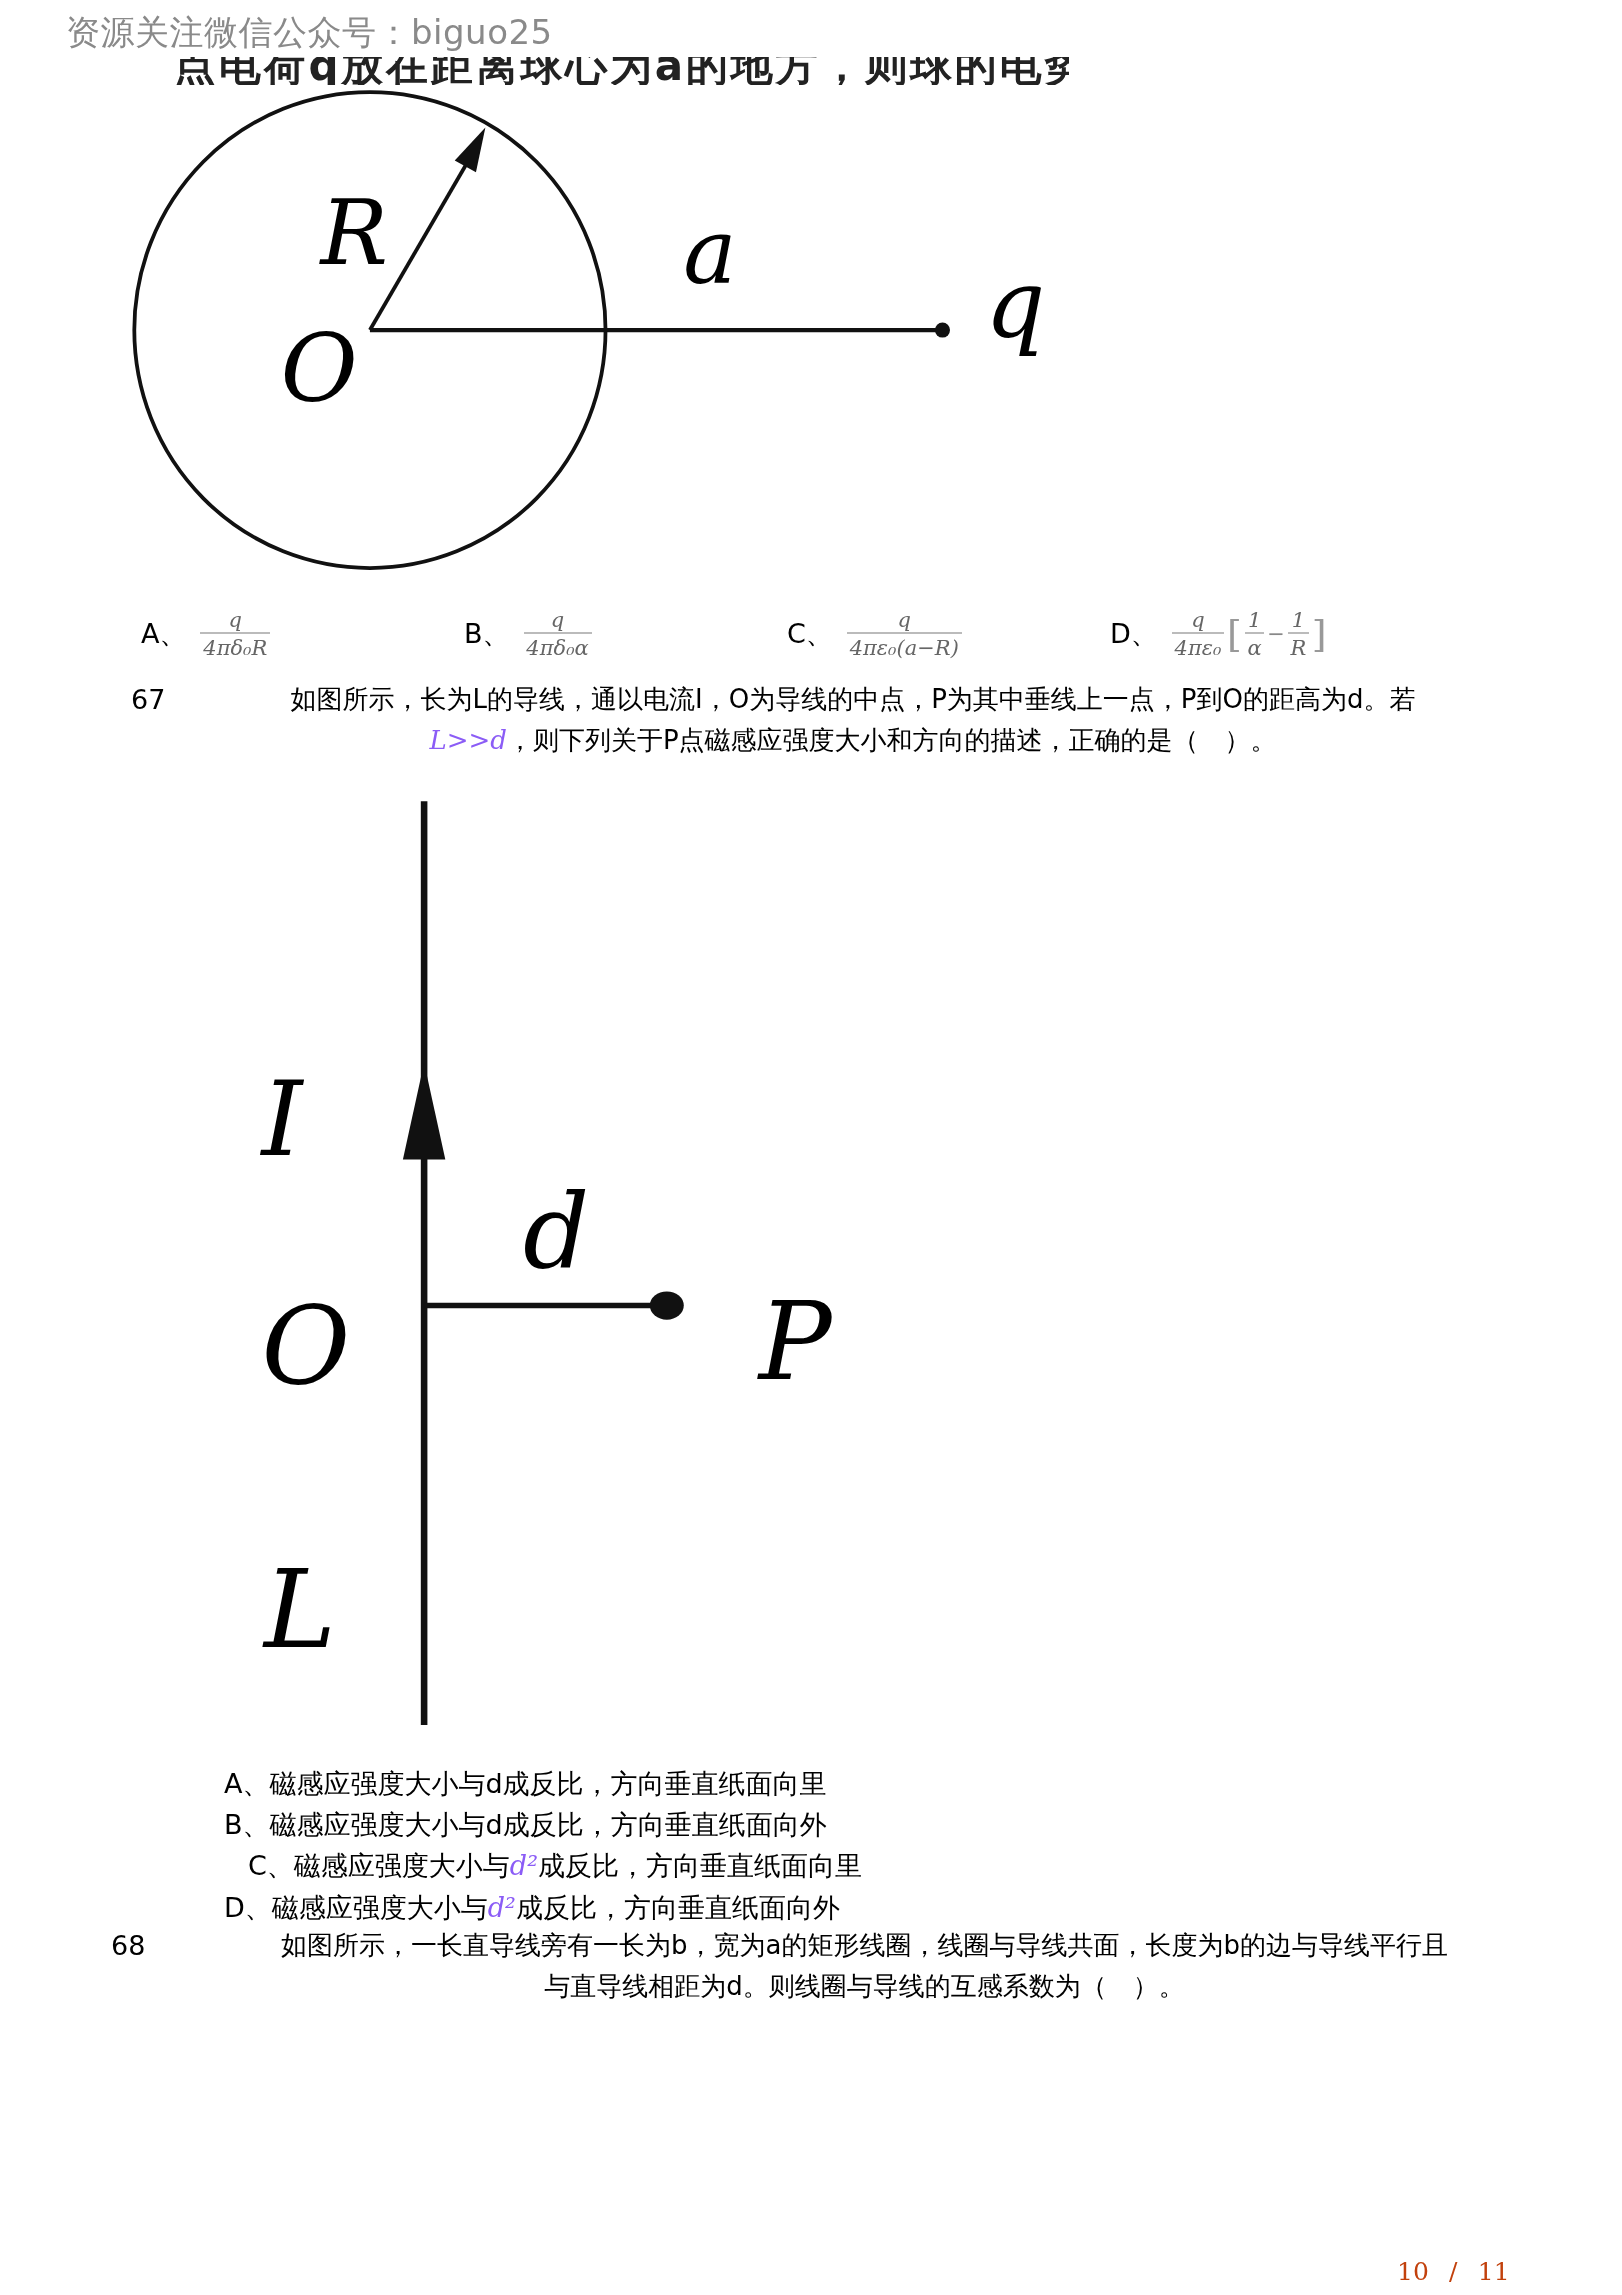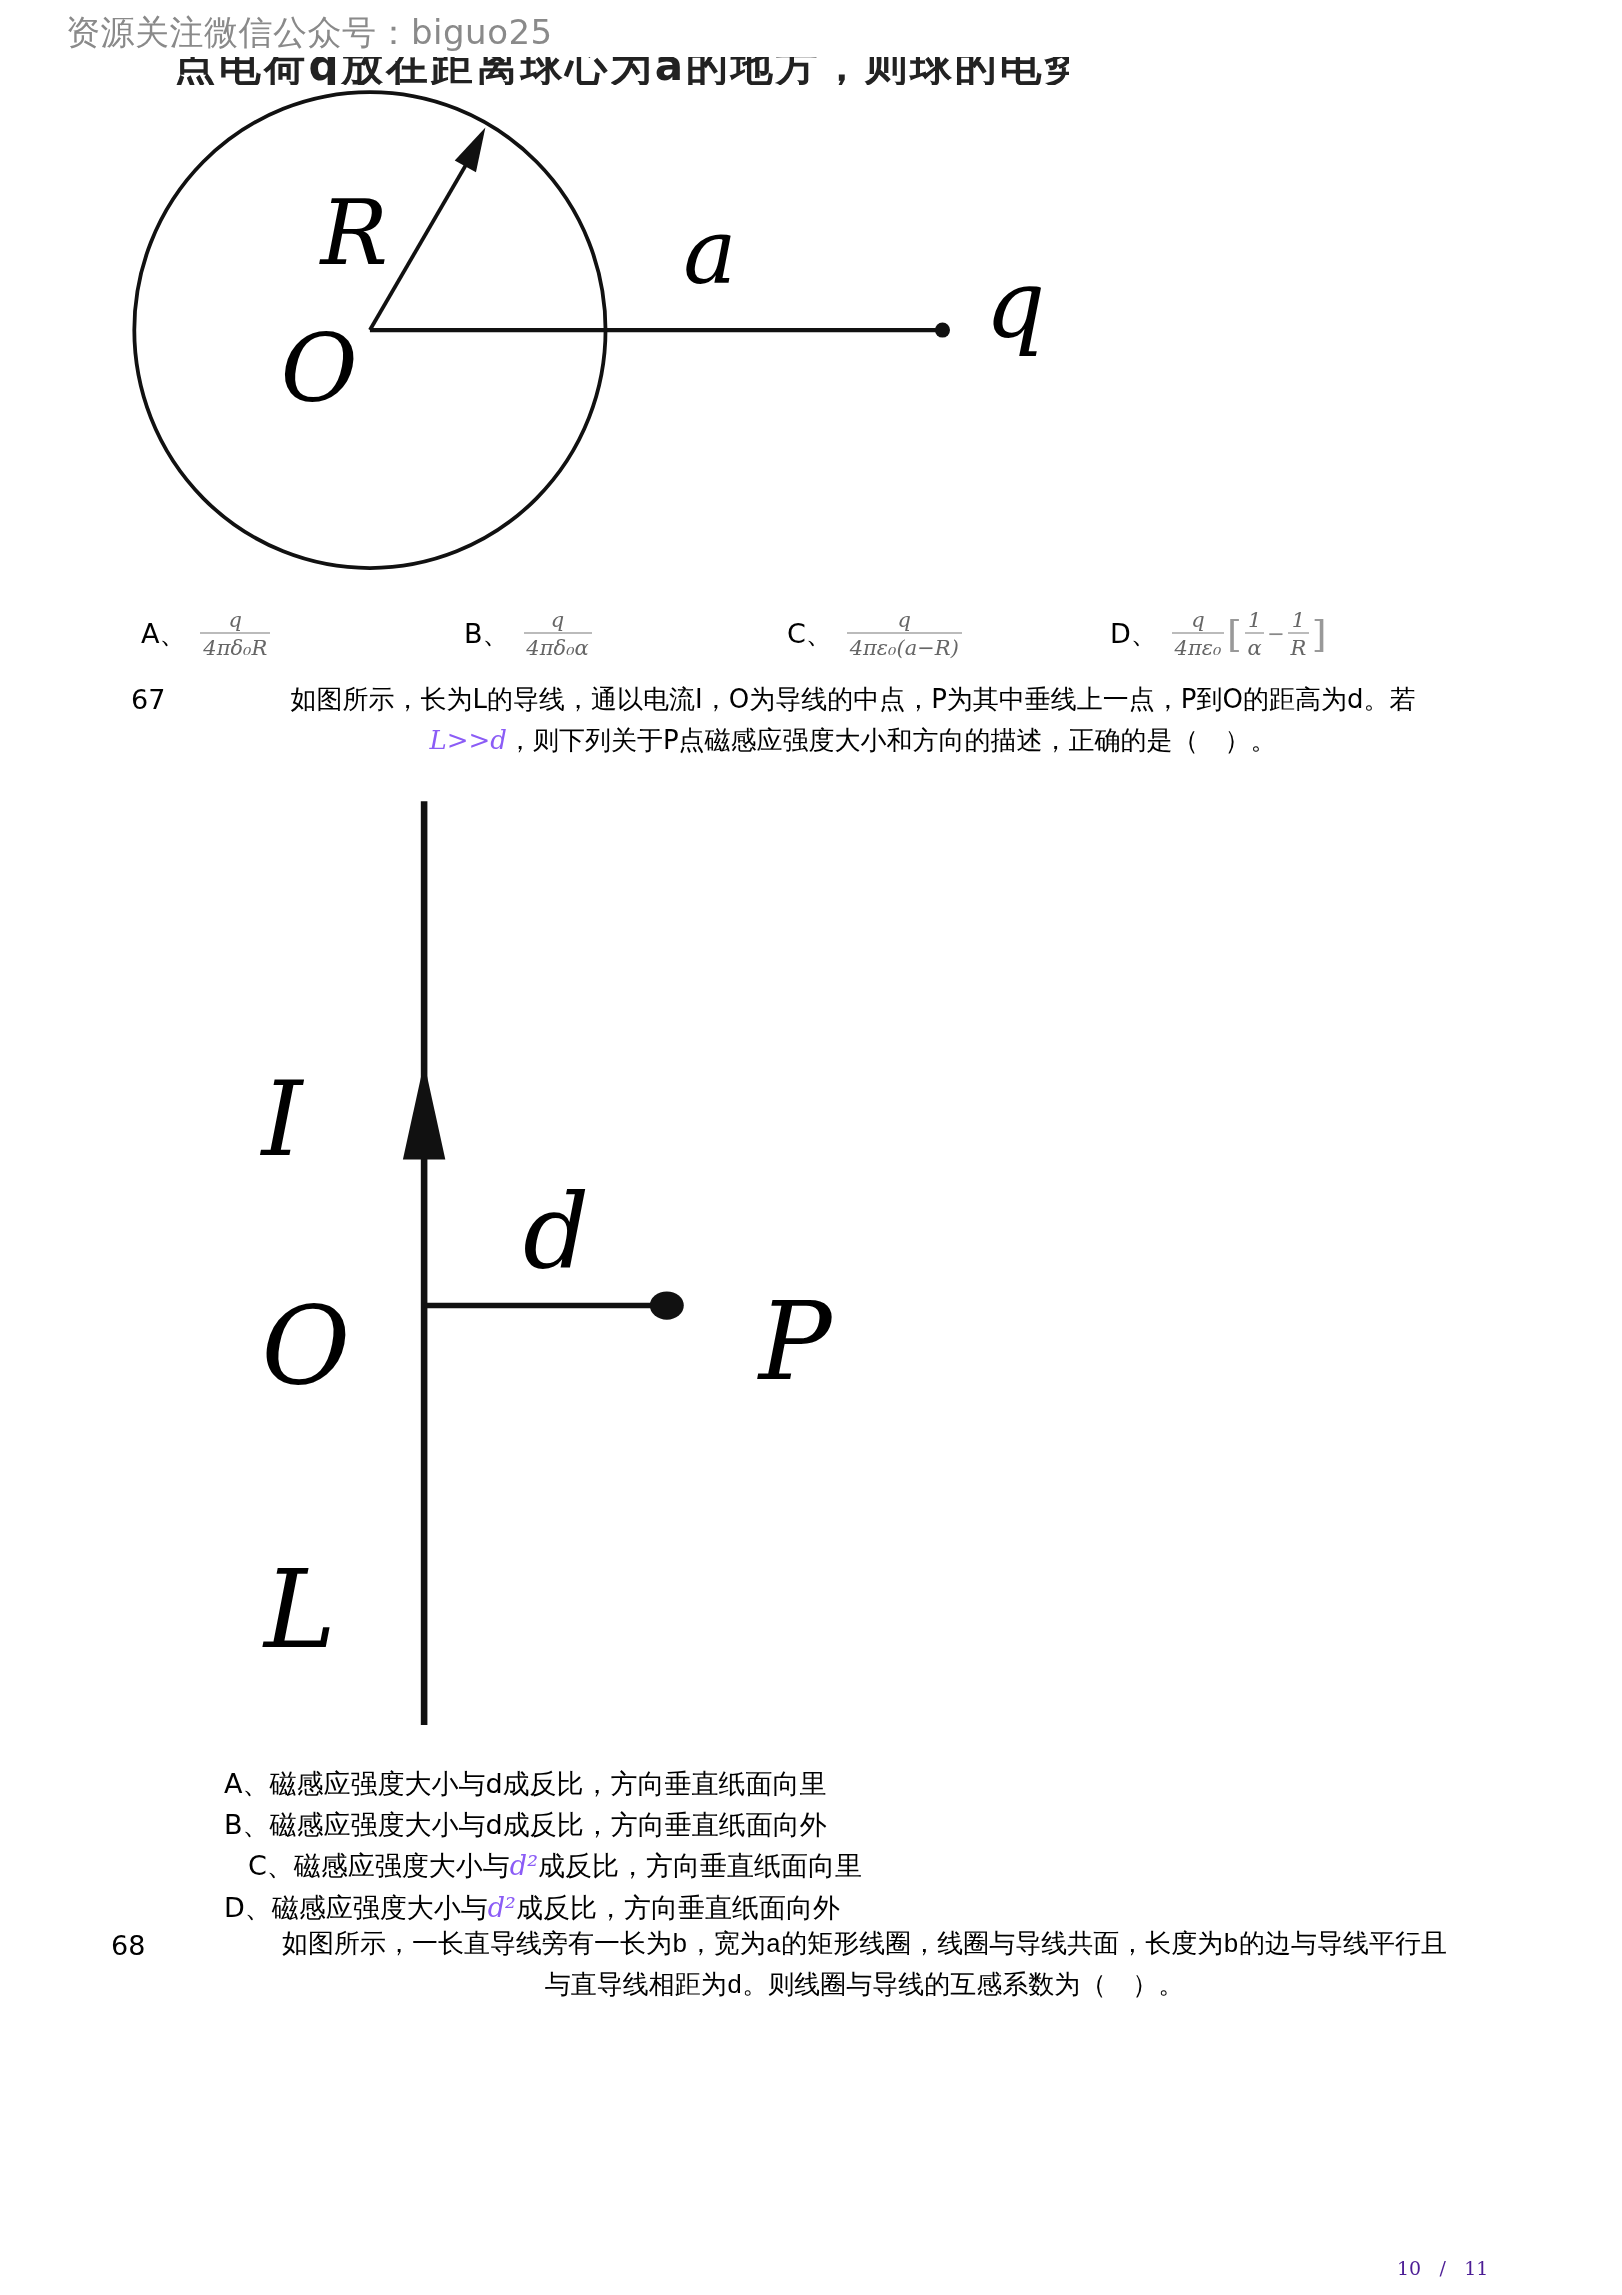--- a/index.html
+++ b/index.html
@@ -15,21 +15,21 @@
   .opt .letter { margin-right:14px; }
   .frac { display:inline-flex; flex-direction:column; align-items:center; font-family:"DejaVu Serif","Liberation Serif",serif; font-style:italic; color:#666; font-size:21px; line-height:1.15; }
   .frac .num { padding:0 2.8px; }
   .frac .den { border-top:2.4px solid #bbb; padding:1.9px 2.8px 0; }
   .bracket { font-family:"DejaVu Serif","Liberation Serif",serif; color:#999; font-size:38px; margin:0 2.8px; }
   .minus { color:#888; font-size:21px; margin:0 2.8px; }
   .qnum { font-size:27px; }
   .qtext { font-size:26px; line-height:41px;text-align:center; }
   .math { font-family:"DejaVu Serif","Liberation Serif",serif; font-style:italic; color:#8b5cf6; }
   .choice { font-size:27px; line-height:41px; }
-  .pagenum { font-family:"DejaVu Serif","Liberation Serif",serif; font-size:19px; color:#4c1d95; }
+  .pagenum { font-family:"DejaVu Serif","Liberation Serif",serif; font-size:25px; color:#c2410c; }
 </style>
 </head>
 <body>
 
 <div class="abs watermark">资源关注微信公众号：biguo25</div>
 <div class="abs cropline">
     <span>点电荷q放在距离球心为a的地方，则球的电势为</span>
   </div>
 
 <svg class="diag" width="1622" height="613" viewBox="0 0 3442 1300">
@@ -101,21 +101,21 @@
   <text class="lbl" x="1610" y="2925" font-size="230">P</text>
   <text class="lbl" x="560" y="3495" font-size="230">L</text>
 </svg>
 
 <div class="abs choice" style="left:224px; top:1763px;"><span>A、磁感应强度大小与d成反比，方向垂直纸面向里</span></div>
 <div class="abs choice" style="left:224px; top:1804px;"><span>B、磁感应强度大小与d成反比，方向垂直纸面向外</span></div>
 <div class="abs choice" style="left:216px; top:1845px;margin-left:32px;"><span>C、磁感应强度大小与</span><span class="math">d²</span><span>成反比，方向垂直纸面向里</span></div>
 <div class="abs choice" style="left:224px; top:1887px;"><span>D、磁感应强度大小与</span><span class="math">d²</span><span>成反比，方向垂直纸面向外</span></div>
 
 <div class="abs qnum" style="left:111px; top:1930px;">68</div>
-<div class="abs qtext" style="left:193px; top:1925px; width:1343px;font-family:Liberation Mono, monospace;">
+<div class="abs qtext" style="left:193px; top:1925px; width:1343px;">
   <div>如图所示，一长直导线旁有一长为b，宽为a的矩形线圈，线圈与导线共面，长度为b的边与导线平行且</div>
   <div>与直导线相距为d。则线圈与导线的互感系数为（　）。</div>
 </div>
 
 <div class="abs pagenum" style="left:1397px; top:2257px;">
   <span>10</span>
   <span style="margin:0 12.3px;">/</span>
   <span>11</span>
 </div>
 

